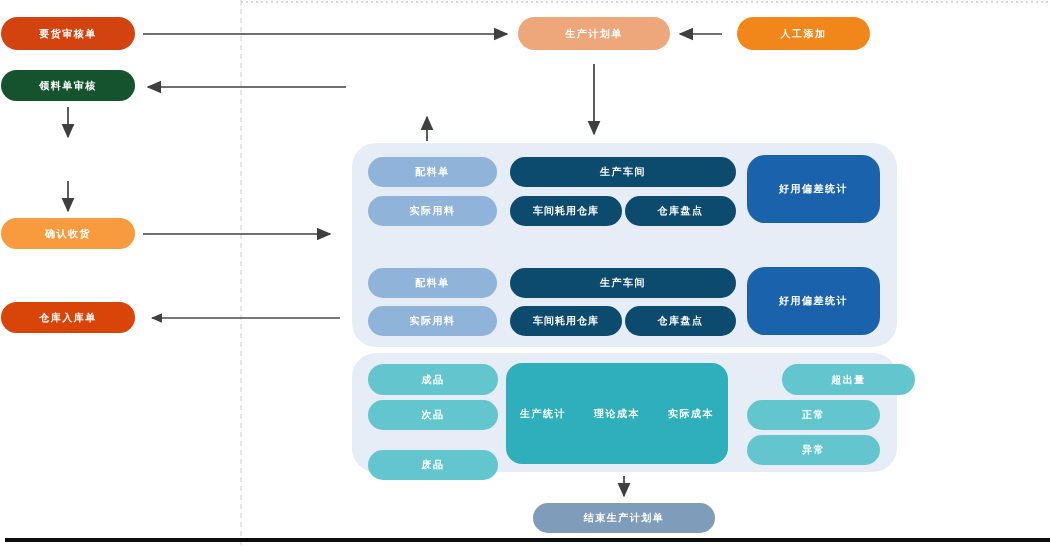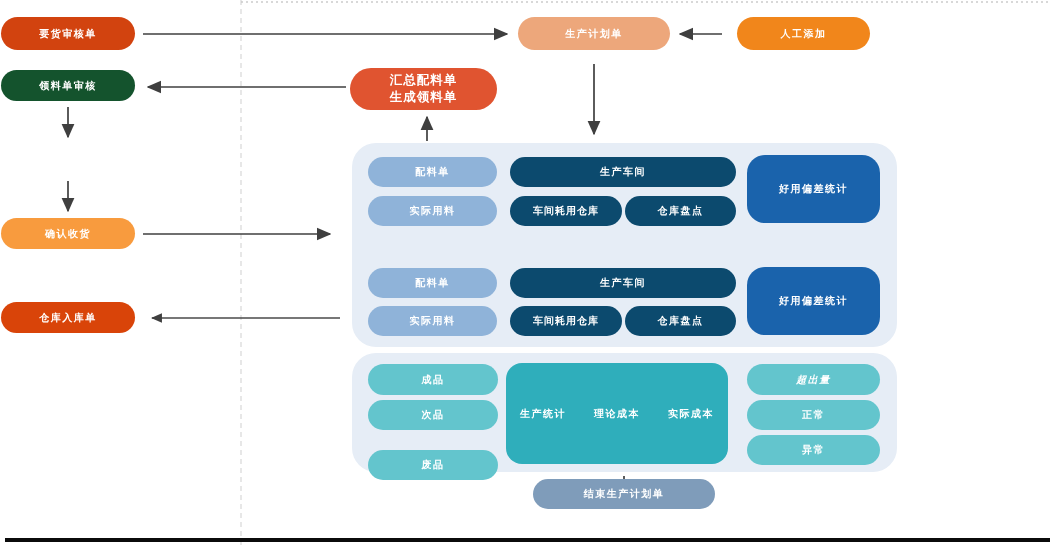--- a/index.html
+++ b/index.html
@@ -77,24 +77,20 @@
   <div class="container" style="left:352px;top:143px;width:545px;height:204px;"></div>
   <div class="container" style="left:352px;top:353px;width:545px;height:119px;"></div>
 
   <div class="node c-demand" style="left:1px;top:17px;width:134px;height:33px;">要货审核单</div>
   <div class="node c-picking" style="left:1px;top:70px;width:134px;height:31px;">领料单审核</div>
   <div class="node c-receipt" style="left:1px;top:218px;width:134px;height:31px;">确认收货</div>
   <div class="node c-inbound" style="left:1px;top:302px;width:134px;height:31px;">仓库入库单</div>
 
   <div class="node c-plan" style="left:518px;top:17px;width:152px;height:33px;">生产计划单</div>
   <div class="node c-manual" style="left:737px;top:17px;width:133px;height:33px;">人工添加</div>
-  <div class="node c-summary" style="left:350px;top:68px;width:147px;height:42px;">
-    <span>汇总配料单</span>
-    <span>生成领料单</span>
-  </div>
 
   <div class="node c-lightblue" style="left:368px;top:157px;width:129px;height:30px;">配料单</div>
   <div class="node c-medblue" style="left:510px;top:157px;width:226px;height:30px;">生产车间</div>
   <div class="node c-darkblue" style="left:747px;top:155px;width:133px;height:68px;">好用偏差统计</div>
   <div class="node c-lightblue" style="left:368px;top:196px;width:129px;height:30px;">实际用料</div>
   <div class="node c-medblue" style="left:510px;top:196px;width:112px;height:30px;letter-spacing:1px;">车间耗用仓库</div>
   <div class="node c-medblue" style="left:625px;top:196px;width:111px;height:30px;">仓库盘点</div>
 
   <div class="node c-lightblue" style="left:368px;top:268px;width:129px;height:30px;">配料单</div>
   <div class="node c-medblue" style="left:510px;top:268px;width:226px;height:30px;">生产车间</div>
@@ -106,20 +102,20 @@
   <div class="node c-lightteal" style="left:368px;top:364px;width:130px;height:31px;">成品</div>
   <div class="node c-lightteal" style="left:368px;top:400px;width:130px;height:30px;">次品</div>
   <div class="node c-lightteal" style="left:368px;top:450px;width:130px;height:30px;">废品</div>
 
   <div class="node c-teal" style="left:506px;top:363px;width:222px;height:101px;">
     <div>生产统计</div>
     <div>理论成本</div>
     <div>实际成本</div>
   </div>
 
-  <div class="node c-lightteal" style="left:747px;top:364px;width:133px;height:31px;font-style:italic;">超出量</div>
+  <div class="node c-lightteal" style="left:782px;top:364px;width:133px;height:31px;">超出量</div>
   <div class="node c-lightteal" style="left:747px;top:400px;width:133px;height:30px;">正常</div>
   <div class="node c-lightteal" style="left:747px;top:435px;width:133px;height:30px;">异常</div>
 
-  <div class="node c-end" style="left:533px;top:479px;width:182px;height:30px;font-family:Liberation Mono, monospace;">结束生产计划单</div>
+  <div class="node c-end" style="left:533px;top:503px;width:182px;height:30px;font-family:Liberation Mono, monospace;">结束生产计划单</div>
 
   <div class="bottom-bar"></div>
 </div>
 
 </body></html>

